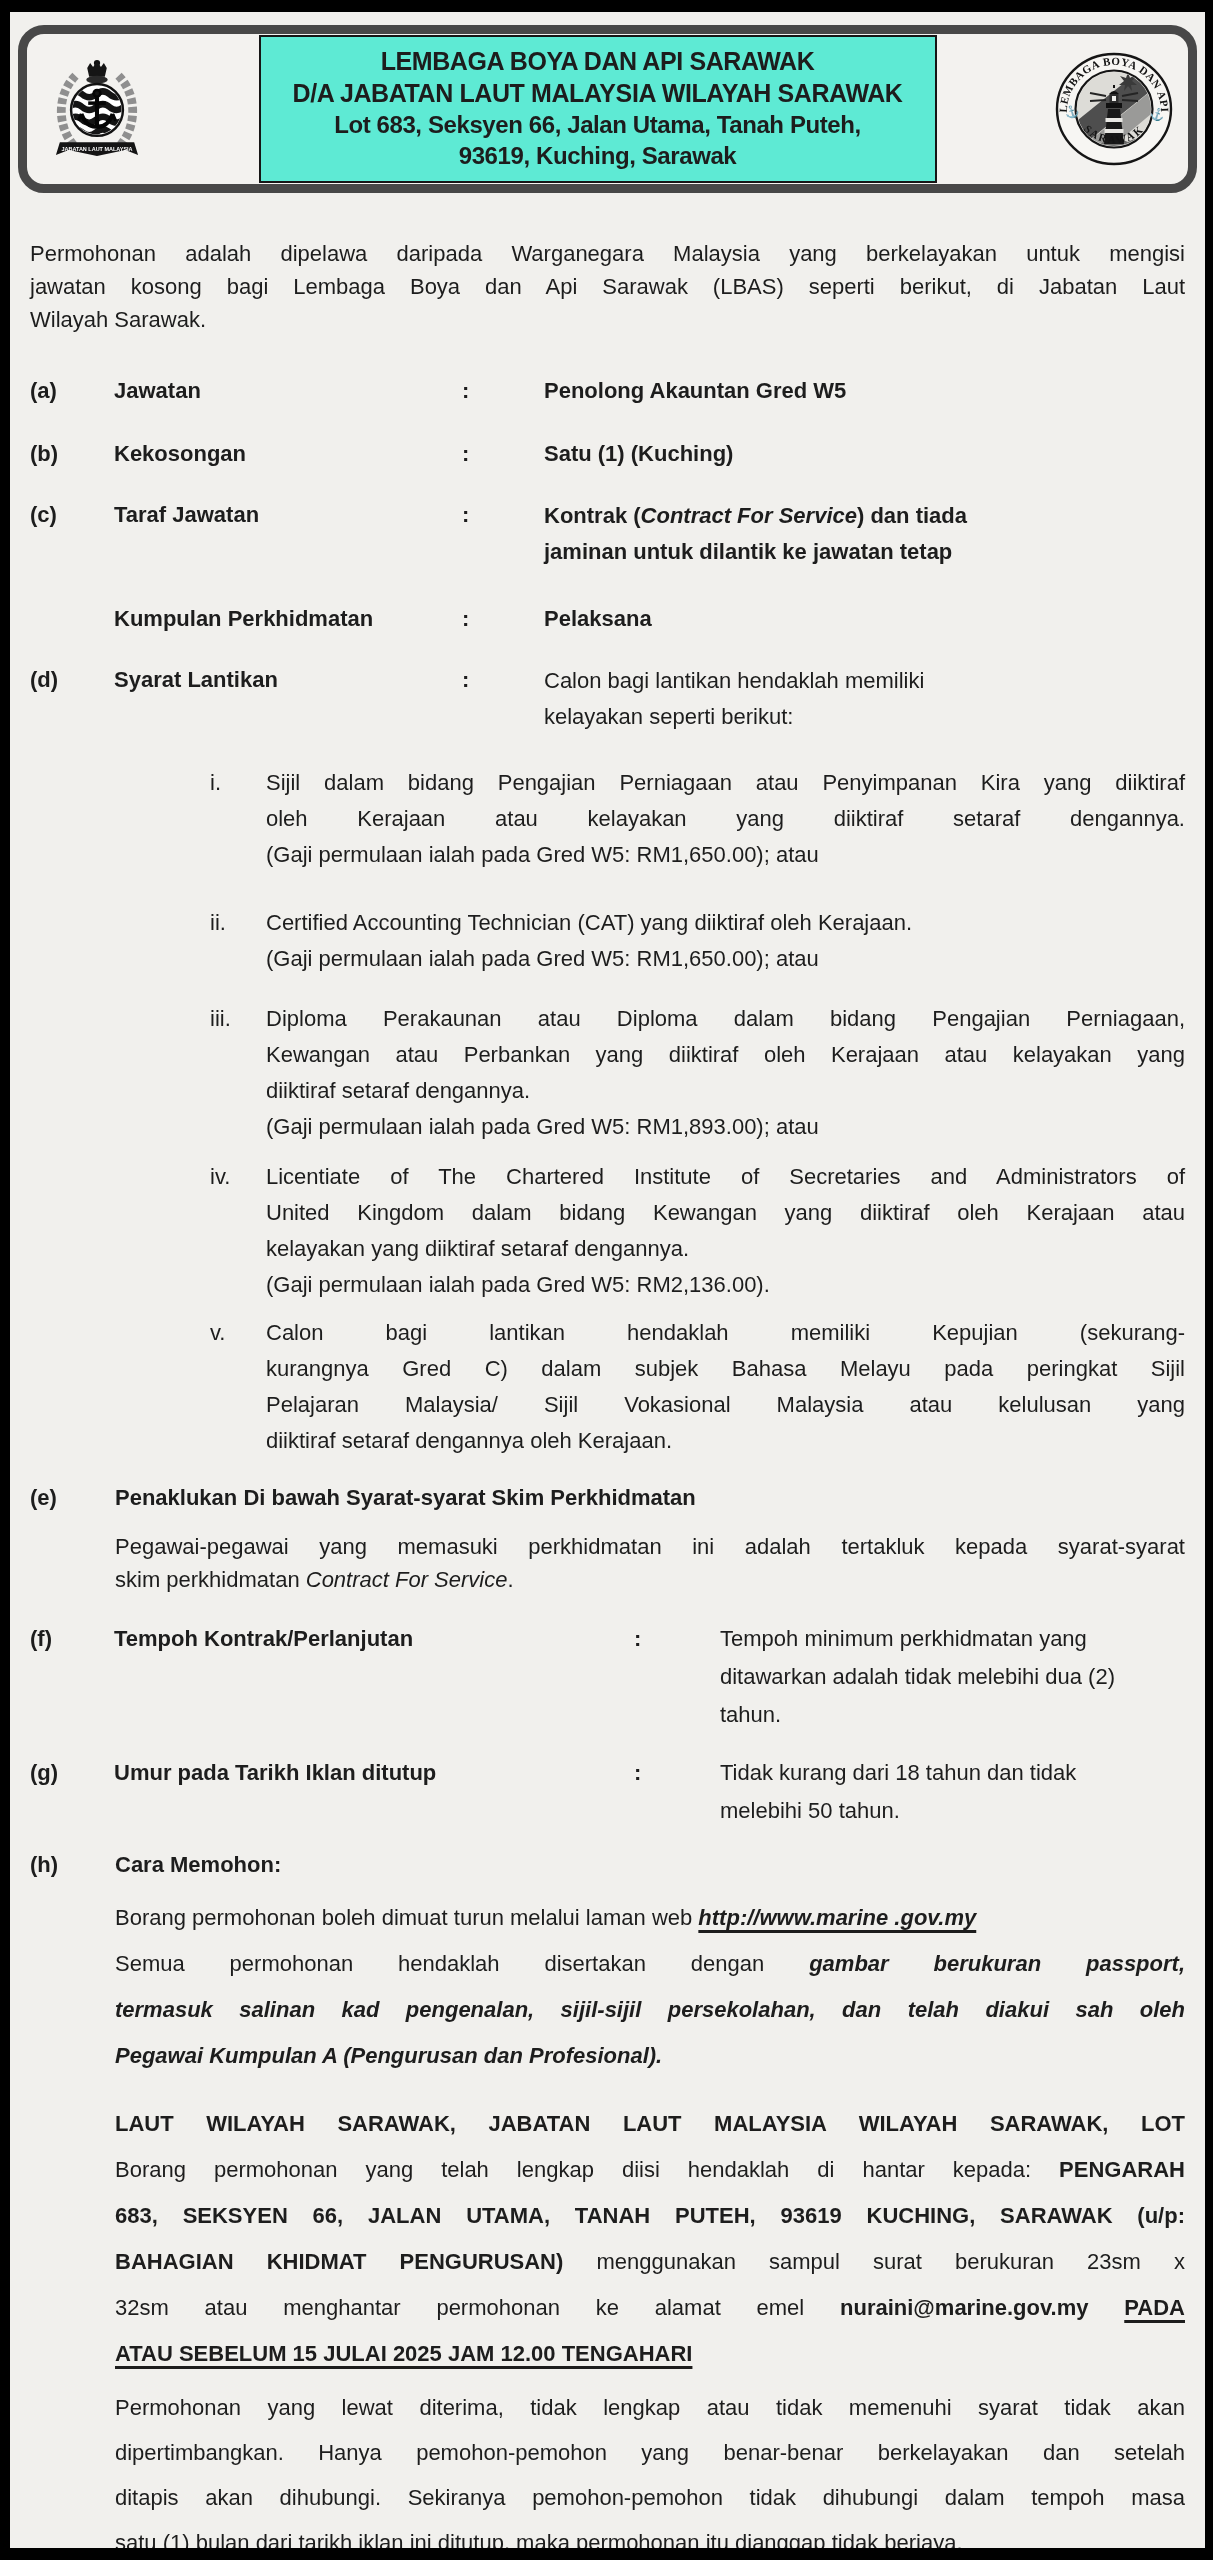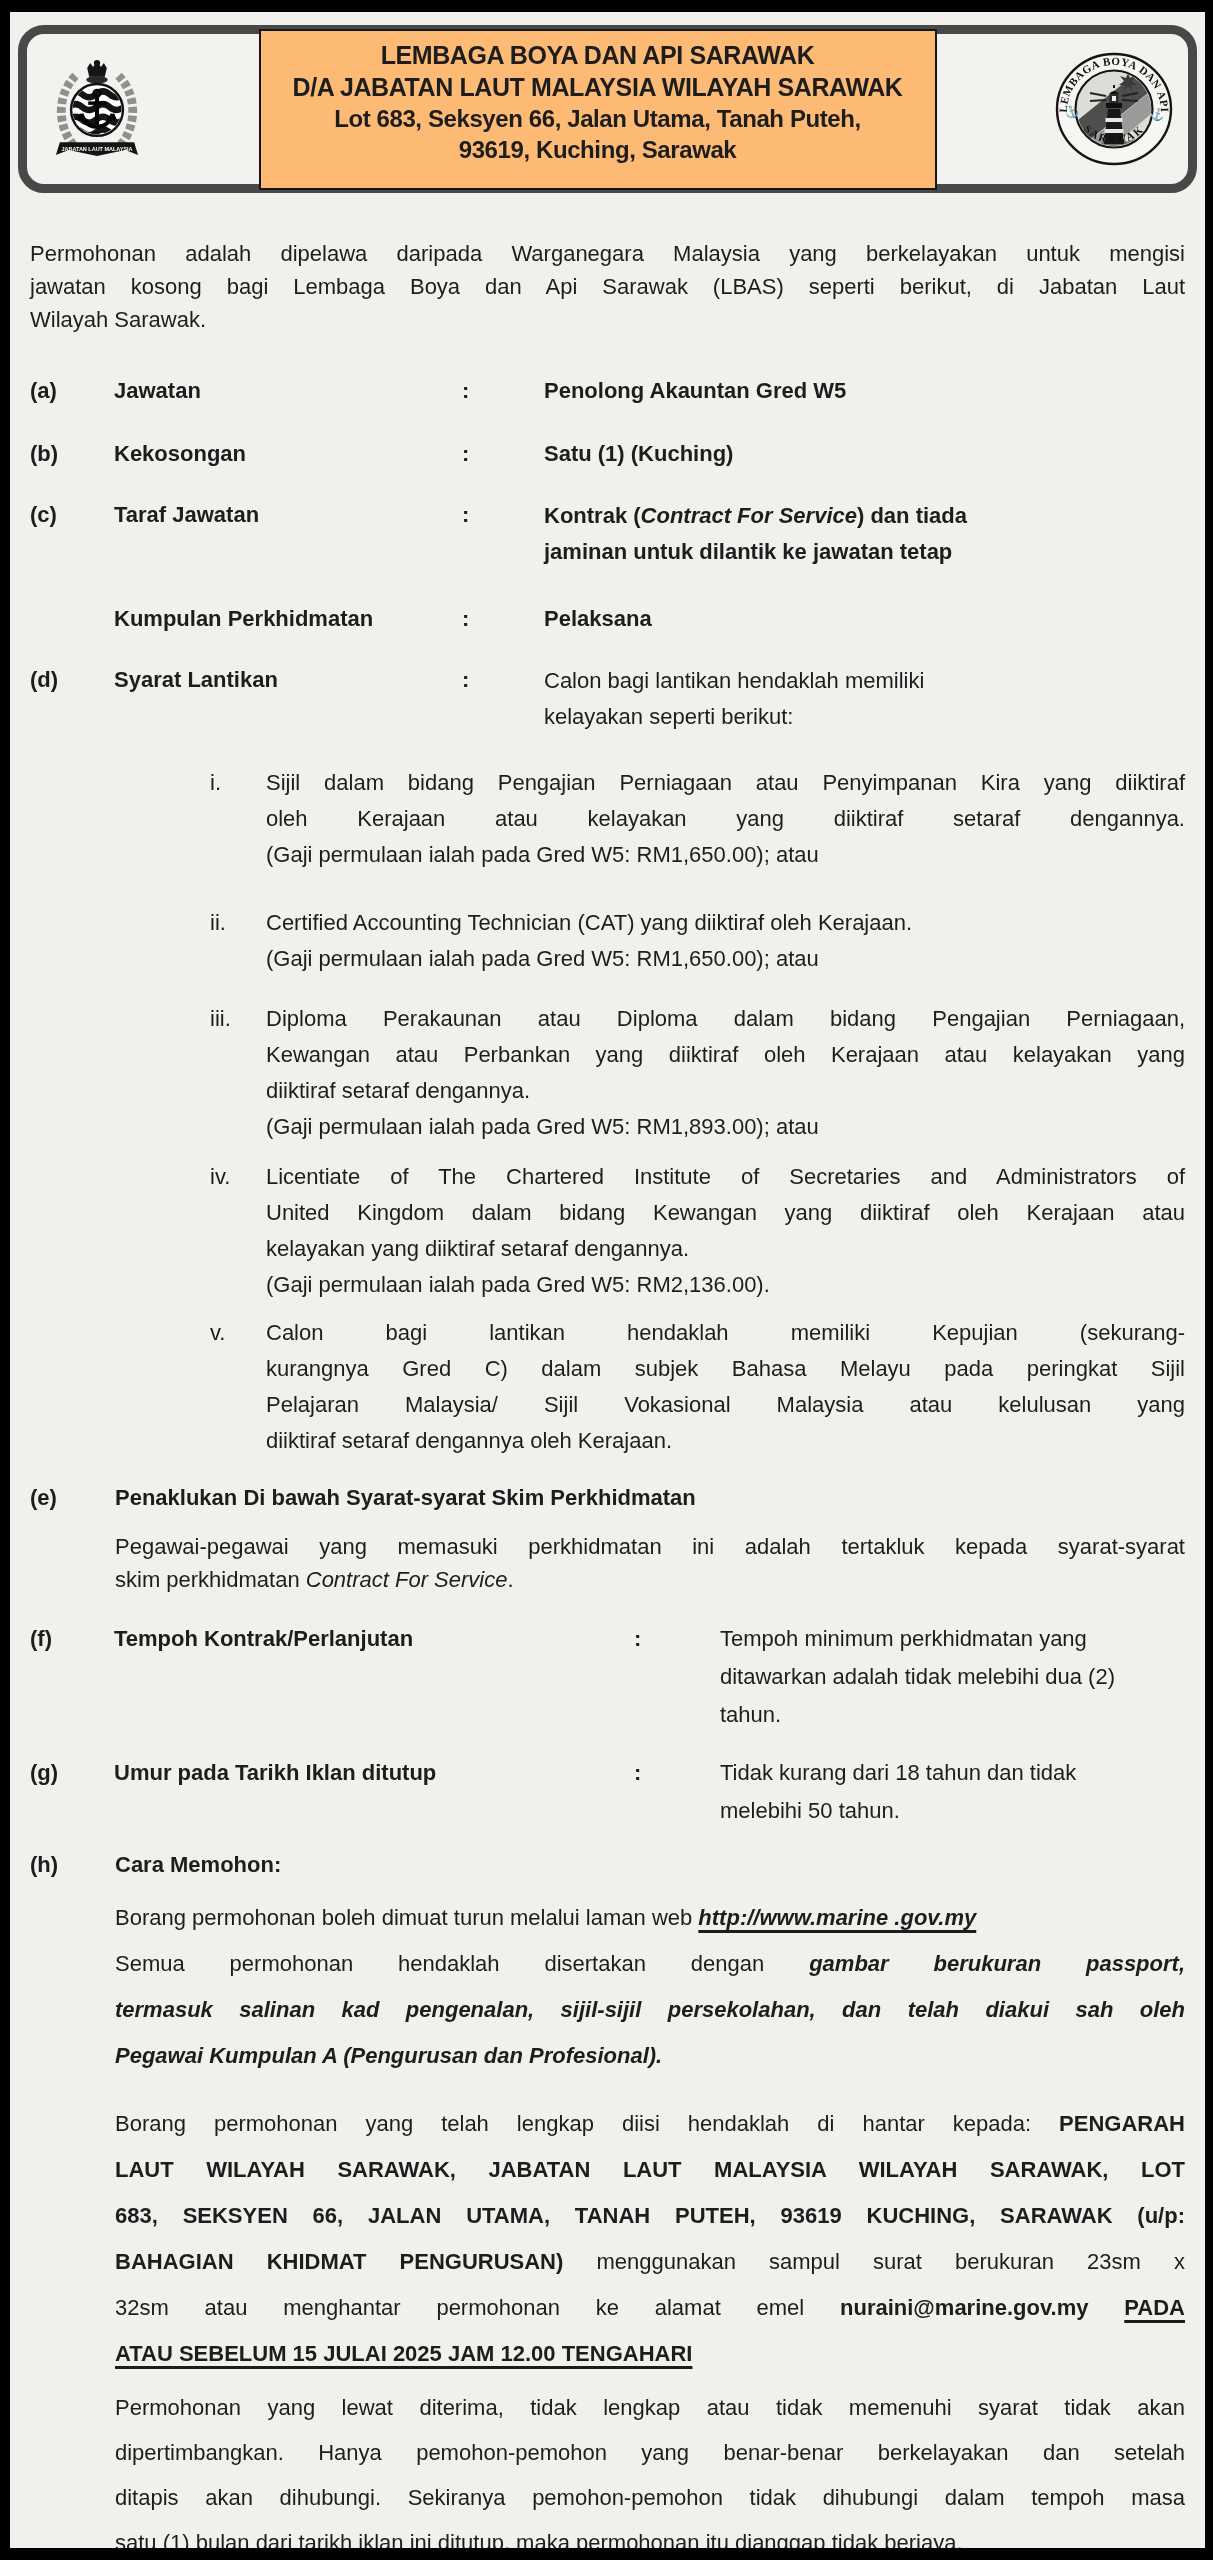--- a/index.html
+++ b/index.html
@@ -18,21 +18,21 @@
 
   
   .frame{
     margin:13px 8px 0 8px;height:168px;box-sizing:border-box;
     border:9px solid #484848;border-radius:26px;
     display:flex;align-items:center;justify-content:space-between;
     padding:0 14px 0 26px;background:#f3f2ef;
   }
   .titlebox{
     border:2px solid #161616;width:678px;box-sizing:border-box;
-    padding:9px 4px 23px;text-align:center;background:#fdba74;
+    padding:9px 4px 10px;text-align:center;background:#5eead4;
     margin:16px 6px;
   }
   .titlebox div{font-weight:bold;letter-spacing:-0.4px;}
   .t1{font-size:25px;line-height:31px;}
   .t2{font-size:25px;line-height:32px;}
   .t3{font-size:24px;line-height:31px;}
   .t4{font-size:24px;line-height:31px;text-align:center;}
 
   
   .content{font-size:22px;}
@@ -293,22 +293,22 @@
     </div>
     <div class="indent lh46" style="margin-top:14px">
         <div class="line"><span class="sg ">Borang permohonan boleh dimuat turun melalui laman web </span><span class="sg biu">http://www.marine .gov.my</span></div>
       </div>
     <div class="indent lh46">
         <div class="line just"><span class="sg ">Semua permohonan hendaklah disertakan dengan </span><span class="sg bi">gambar berukuran passport,</span></div>
         <div class="line just"><span class="sg bi">termasuk salinan kad pengenalan, sijil-sijil persekolahan, dan telah diakui sah oleh</span></div>
         <div class="line"><span class="sg bi">Pegawai Kumpulan A (Pengurusan dan Profesional).</span></div>
       </div>
     <div class="indent lh46" style="margin-top:22px">
+        <div class="line just"><span class="sg b">LAUT WILAYAH SARAWAK, JABATAN LAUT MALAYSIA WILAYAH SARAWAK, LOT</span></div>
         <div class="line just"><span class="sg ">Borang permohonan yang telah lengkap diisi hendaklah di hantar kepada: </span><span class="sg b">PENGARAH</span></div>
-        <div class="line just"><span class="sg b">LAUT WILAYAH SARAWAK, JABATAN LAUT MALAYSIA WILAYAH SARAWAK, LOT</span></div>
         <div class="line just"><span class="sg b">683, SEKSYEN 66, JALAN UTAMA, TANAH PUTEH, 93619 KUCHING, SARAWAK (u/p:</span></div>
         <div class="line just"><span class="sg b">BAHAGIAN KHIDMAT PENGURUSAN)</span><span class="sg "> menggunakan sampul surat berukuran 23sm x</span></div>
         <div class="line just"><span class="sg ">32sm atau menghantar permohonan ke alamat emel </span><span class="sg b">nuraini@marine.gov.my</span><span class="sg "> </span><span class="sg bu">PADA</span></div>
         <div class="line"><span class="sg bu">ATAU SEBELUM 15 JULAI 2025 JAM 12.00 TENGAHARI</span></div>
       </div>
 
     <div class="indent lh45" style="margin-top:8px">
         <div class="line just"><span class="sg ">Permohonan yang lewat diterima, tidak lengkap atau tidak memenuhi syarat tidak akan</span></div>
         <div class="line just"><span class="sg ">dipertimbangkan. Hanya pemohon-pemohon yang benar-benar berkelayakan dan setelah</span></div>
         <div class="line just"><span class="sg ">ditapis akan dihubungi. Sekiranya pemohon-pemohon tidak dihubungi dalam tempoh masa</span></div>

